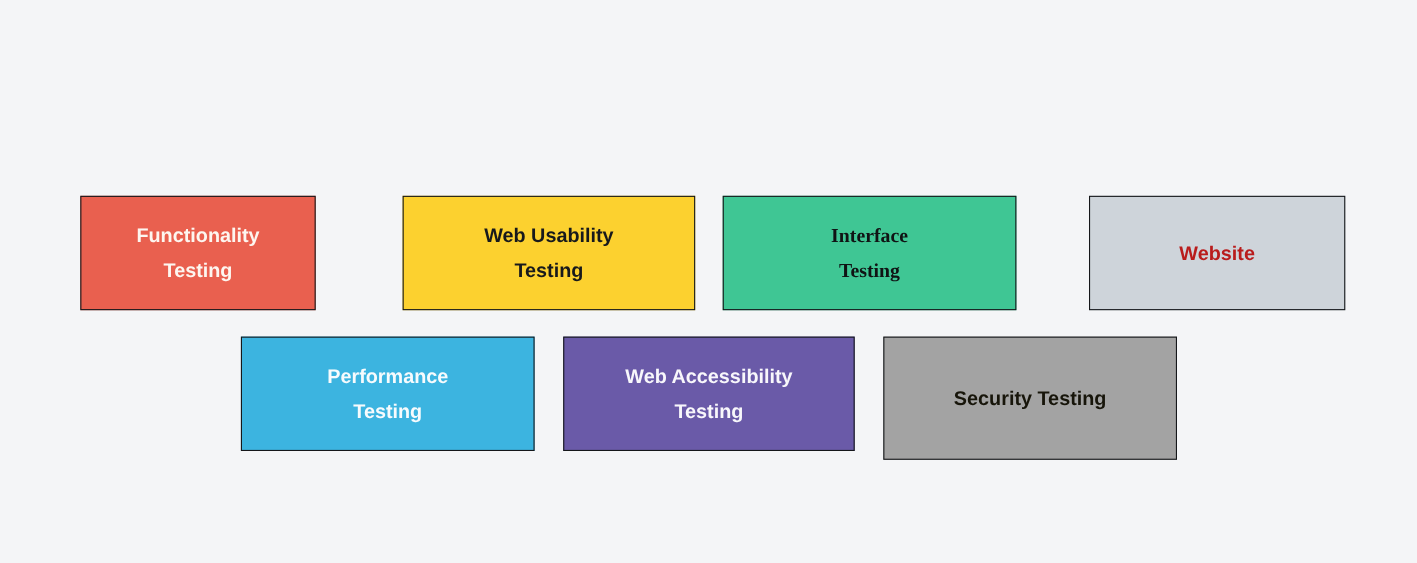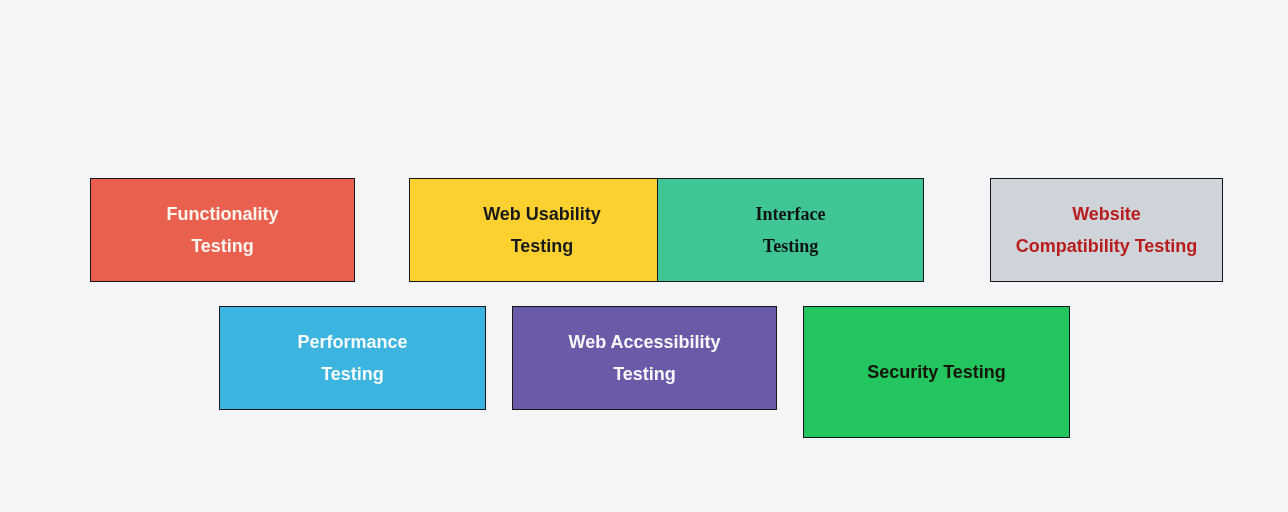--- a/index.html
+++ b/index.html
@@ -43,47 +43,47 @@
     font-weight: 700;
     line-height: 32px;
     padding: 0 8px;
   }
   .card-label {
     display: block;
     width: 100%;
   }
   
   .card-functionality {
-    left: 90px;  top: 178px;  width: 265px; height: 104px;
+    left: 73px;  top: 178px;  width: 214px; height: 104px;
     background: #e9604f; color: #fdf6f0;
   }
   .card-web-usability {
     left: 366px; top: 178px;  width: 266px; height: 104px;
-    background: #fcd12f; color: #17191c; margin-left: 43px;
+    background: #fcd12f; color: #17191c;
   }
   .card-interface {
     left: 657px; top: 178px;  width: 267px; height: 104px;
     background: #3fc694; color: #101314; font-family: Liberation Serif, serif;
   }
   .card-website-compatibility {
     left: 948px; top: 178px;  width: 233px; height: 104px;
     background: #ced4da; color: #b91c1c; margin-left: 42px;
   }
   
   .card-performance {
     left: 219px; top: 306px;  width: 267px; height: 104px;
     background: #3cb4e0; color: #f7fbfd; justify-content: flex-end;
   }
   .card-web-accessibility {
     left: 512px; top: 306px;  width: 265px; height: 104px;
     background: #6a5aa8; color: #f8f7fb; align-items: center;
   }
   .card-security {
-    left: 803px; top: 306px;  width: 267px; height: 132px;
-    background: #22c55e; color: #17150a;
+    left: 803px; top: 306px;  width: 267px; height: 112px;
+    background: #a3a3a3; color: #17150a;
   }
 </style>
 </head>
 <body>
 
 <div class="canvas">
 
 
   <div class="card card-functionality">
     <span class="card-label"><span>Functionality</span><br><span>Testing</span></span>
@@ -91,21 +91,21 @@
 
   <div class="card card-web-usability">
     <span class="card-label"><span>Web Usability</span><br><span>Testing</span></span>
   </div>
 
   <div class="card card-interface">
     <span class="card-label"><span>Interface</span><br><span>Testing</span></span>
   </div>
 
   <div class="card card-website-compatibility">
-    <span class="card-label"><span>Website</span><br><span>Compatibility Testing</span></span>
+    <span class="card-label"><span>Website</span><br></span>
   </div>
 
   <div class="card card-performance">
     <span class="card-label"><span>Performance</span><br><span>Testing</span></span>
   </div>
 
   <div class="card card-web-accessibility">
     <span class="card-label"><span>Web Accessibility</span><br><span>Testing</span></span>
   </div>
 

